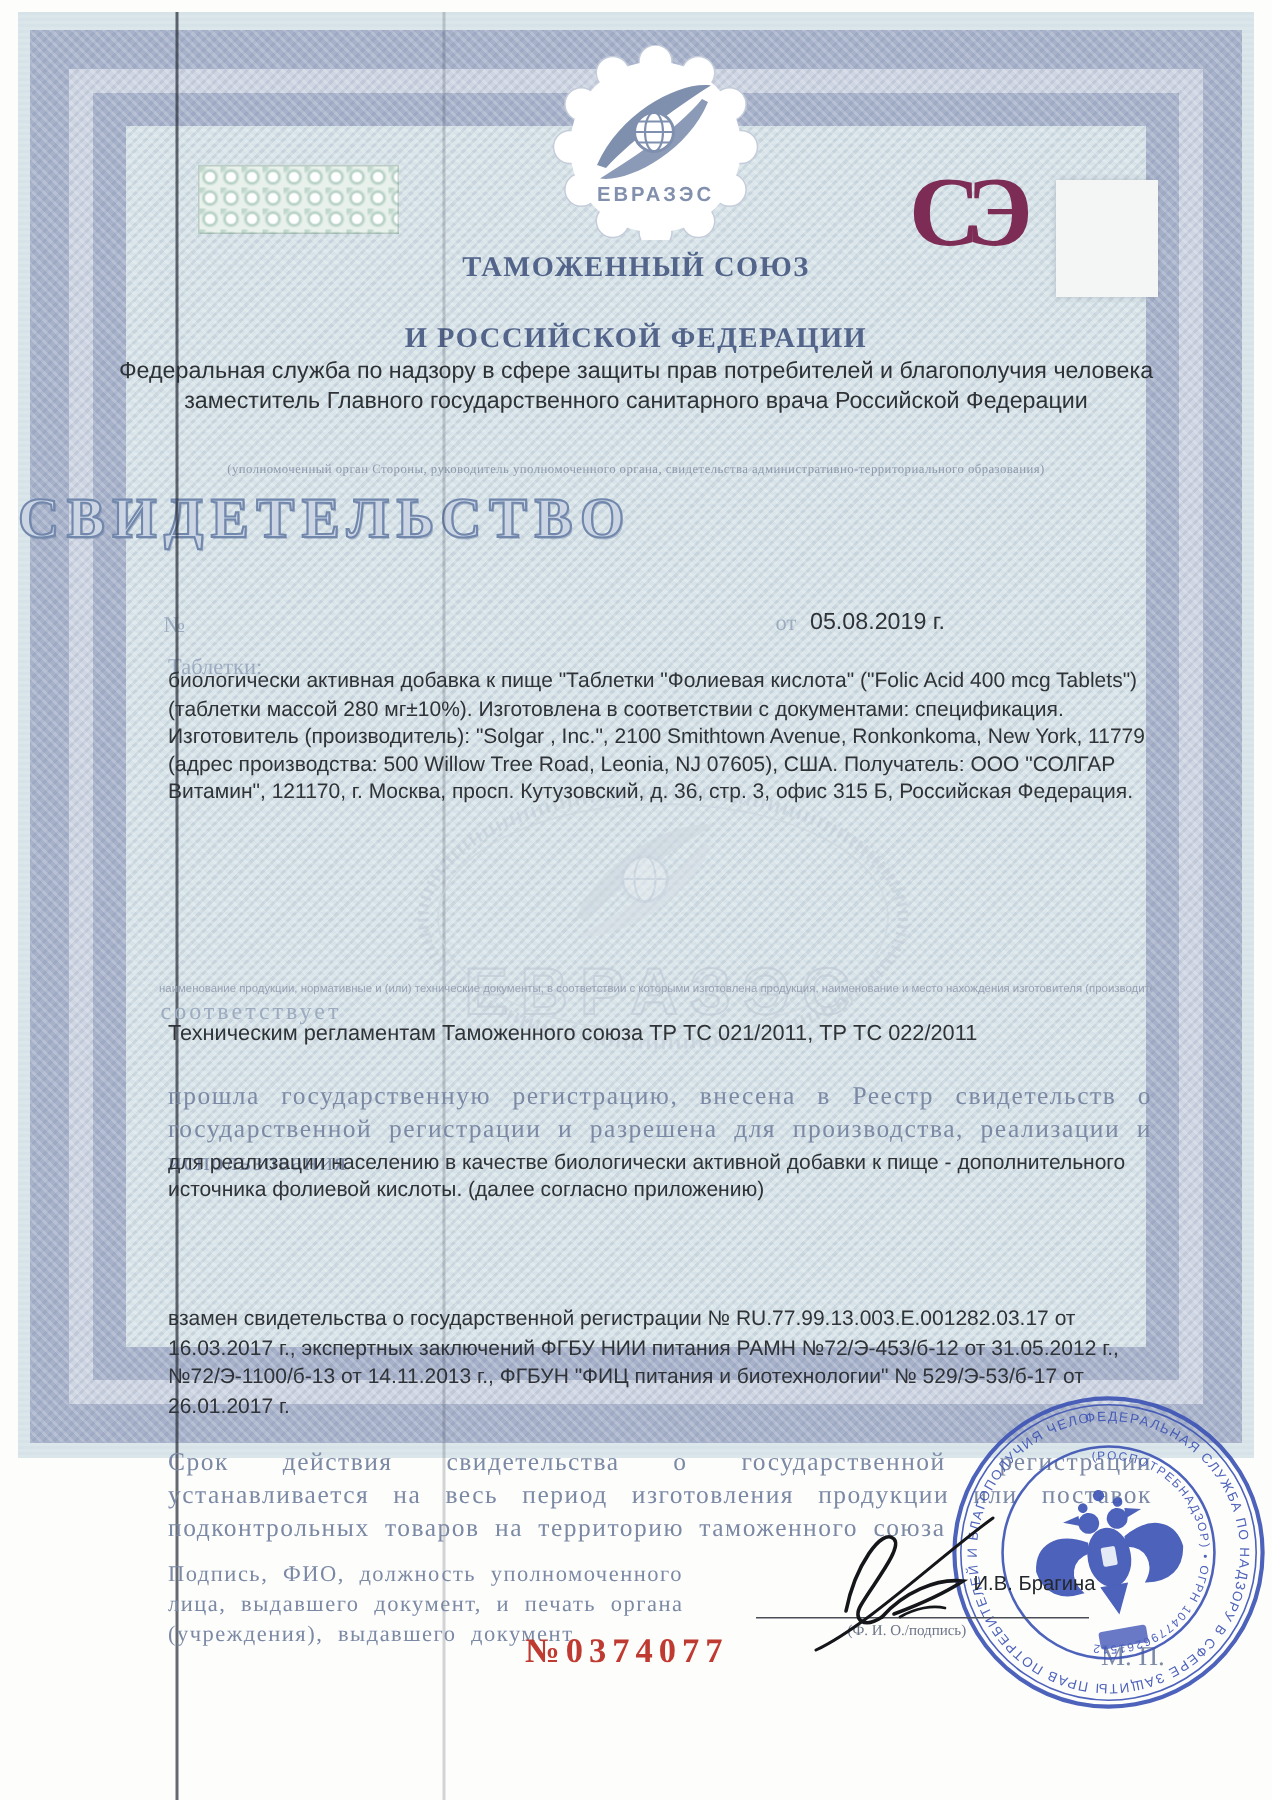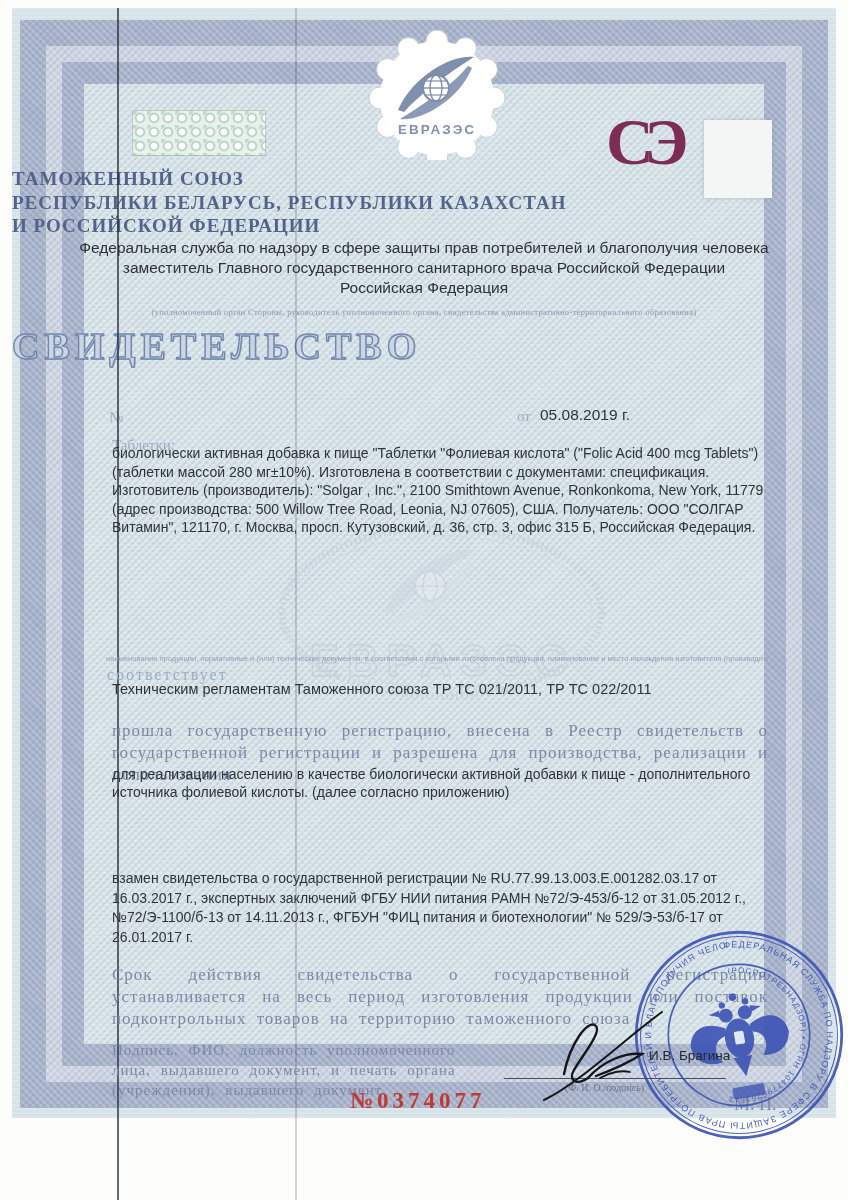--- a/index.html
+++ b/index.html
@@ -1,21 +1,21 @@
 <!DOCTYPE html>
 <html><head>
 <meta charset="utf-8">
 <style>
   html,body{margin:0;padding:0;background:#ffffff;}
   #stage{position:relative;width:848px;height:1200px;background:#fdfdfc;overflow:hidden;
          font-family:"Liberation Sans",sans-serif;}
   .serif{font-family:"Liberation Serif",serif;}
   .sans{font-family:"Liberation Sans",sans-serif;}
 
-  #cert{position:absolute;left:12px;top:8px;width:824px;height:1110px;
+  #cert{position:absolute;left:12px;top:8px;width:824px;height:964px;
         background:#d9e5e9;
         background-image:
           repeating-linear-gradient(0deg, rgba(255,255,255,.06) 0 2px, rgba(160,180,200,.05) 2px 4px);}
 
   
   #frame{position:absolute;left:8px;top:12px;right:8px;bottom:10px;
          border:26px solid #a7b2ca;
          box-shadow:inset 0 0 0 16px #cfd6e3, inset 0 0 0 38px #a7b2ca;
          pointer-events:none;}
   #frame:before{content:"";position:absolute;inset:-26px;
@@ -28,21 +28,21 @@
   #fold2{left:283px;width:2px;background:rgba(42,47,58,.20);}
 
   #mesh{position:absolute;left:120px;top:102px;width:132px;height:44px;
         background-color:#e9f1ec;
         background-image:
           radial-gradient(circle at 7px 7px, rgba(255,255,255,.9) 3px, rgba(120,170,150,.55) 4px, transparent 6px),
           radial-gradient(circle at 0px 0px, rgba(150,190,175,.5) 3px, transparent 5px);
         background-size:14px 14px, 14px 14px;
         border:1px solid rgba(120,150,140,.4);}
 
-  .hline{position:absolute;width:100%;color:#53648a;font-weight:bold;
+  .hline{position:absolute;width:100%;text-align:center;color:#53648a;font-weight:bold;
          letter-spacing:1px;}
   .authline{position:absolute;width:100%;text-align:center;color:#2e3236;}
 
   #caption-top{position:absolute;top:299px;width:100%;text-align:center;font-size:8.5px;
                color:#8d99ad;letter-spacing:.3px;}
 
   #title-main{position:absolute;top:316px;width:100%;
               font-family:"Liberation Serif",serif;font-weight:bold;font-size:38px;
               letter-spacing:5px;color:#cbd5e4;-webkit-text-stroke:1.4px #7187ac;
               text-shadow:1px 1px 0 rgba(90,110,150,.35);}
@@ -134,25 +134,23 @@
         <line x1="63" y1="51" x2="85" y2="51" stroke="#7f8fae" stroke-width="1.2"></line>
         <line x1="63" y1="65" x2="85" y2="65" stroke="#7f8fae" stroke-width="1.2"></line>
       </g>
       <text x="75" y="104" text-anchor="middle" font-family="Liberation Sans, sans-serif" font-size="13.5" font-weight="bold" letter-spacing="2" fill="#8290ad">ЕВРАЗЭС</text>
     </svg>
 
     <div id="se-mark">СЭ</div>
     <div id="white-box"></div>
 
     <div class="hline serif" style="top:160px;font-size:19px;">ТАМОЖЕННЫЙ СОЮЗ</div>
-    <div class="hline serif" style="top:184px;font-size:19px;">РЕСПУБЛИКИ БЕЛАРУСЬ, РЕСПУБЛИКИ КАЗАХСТАН</div>
     <div class="hline serif" style="top:207px;font-size:19px;">И РОССИЙСКОЙ ФЕДЕРАЦИИ</div>
     <div class="authline sans" style="top:231px;font-size:15.5px;">Федеральная служба по надзору в сфере защиты прав потребителей и благополучия человека</div>
     <div class="authline sans" style="top:251px;font-size:15.5px;">заместитель Главного государственного санитарного врача Российской Федерации</div>
-    <div class="authline sans" style="top:271px;font-size:15.5px;">Российская Федерация</div>
     <div id="caption-top" class="serif">(уполномоченный орган Стороны, руководитель уполномоченного органа, свидетельства административно-территориального образования)</div>
 
     <div id="title-main">СВИДЕТЕЛЬСТВО</div>
 
     <div id="num-line">
       <span id="doc-no-label" class="faint-label">№</span>
       <span id="date-label" class="faint-label">от</span>
       <span id="date-val" class="typed sans">05.08.2019 г.</span>
     </div>
 

